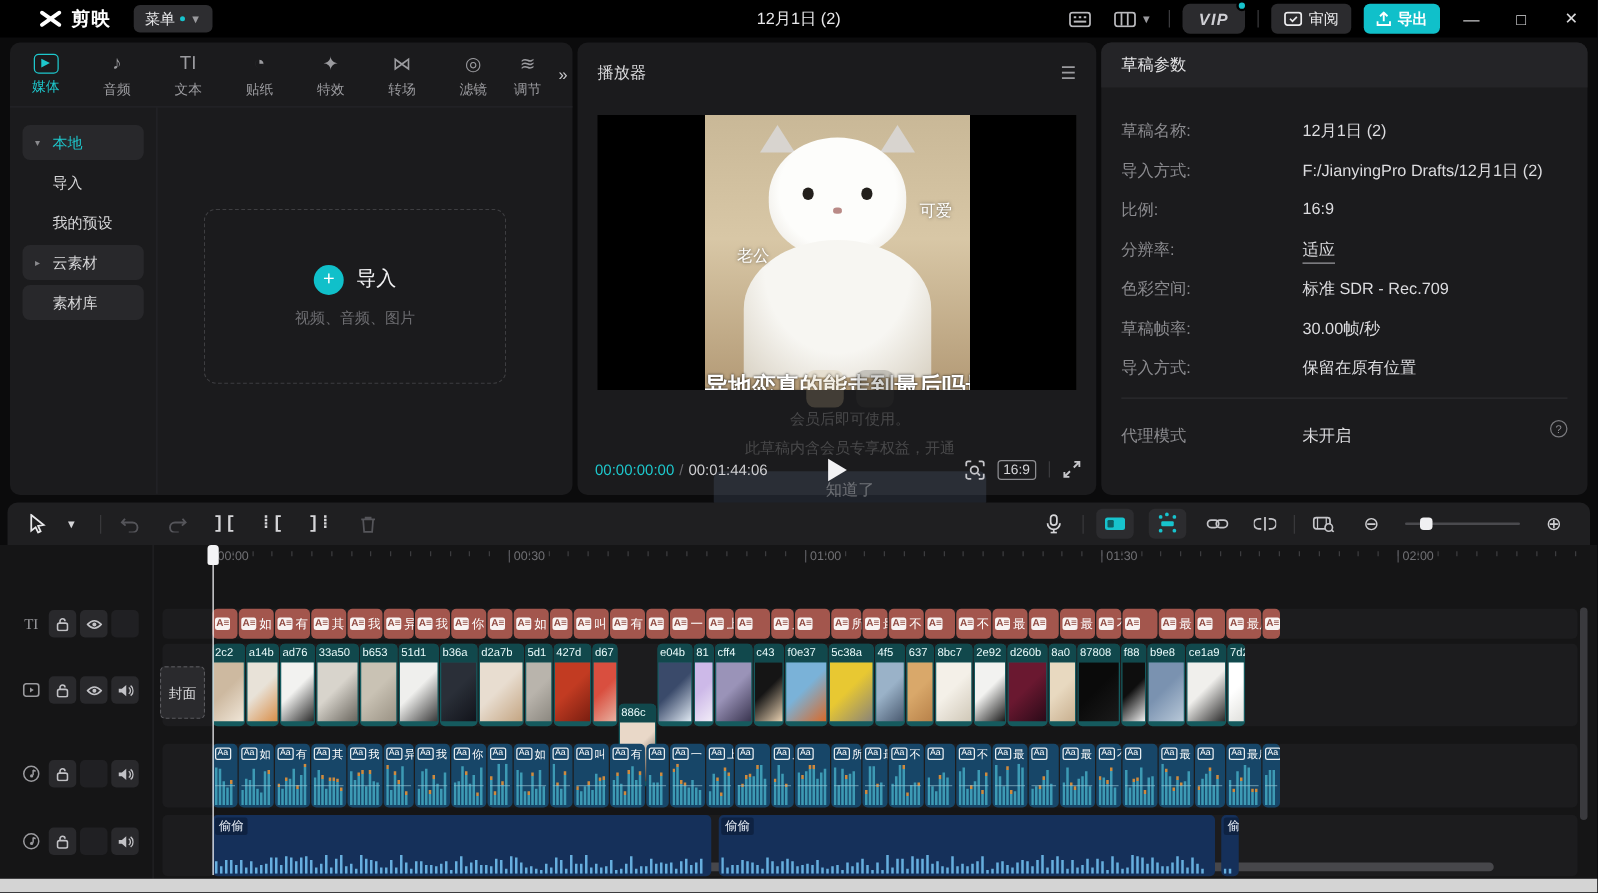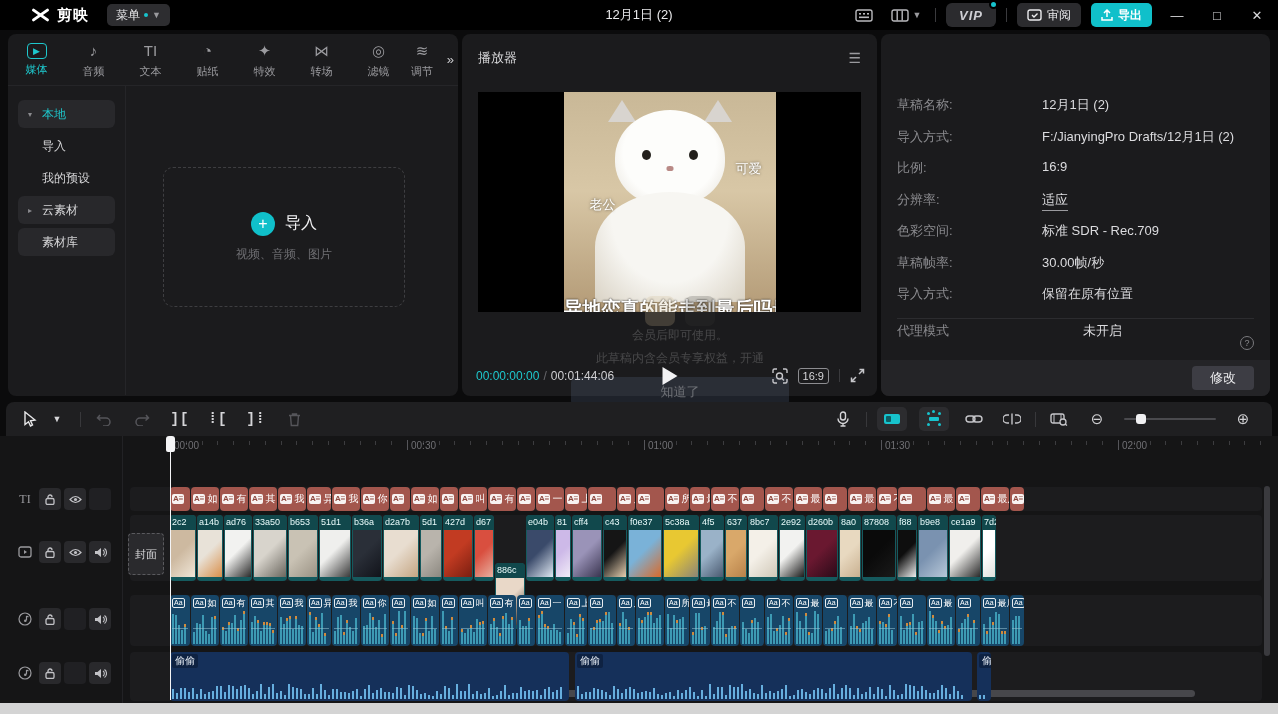--- a/index.html
+++ b/index.html
@@ -324,20 +324,21 @@
     <div class="ghost-logos">
         <i></i>
         <i></i>
       </div>
     <div class="ghost-line" style="margin-top:1px;">会员后即可使用。</div>
     <div class="ghost-line">此草稿内含会员专享权益，开通</div>
     <div class="ghost-btn">知道了</div>
   </div>
 
   <div class="panel" id="panel-draft">
+    <div class="draft-head">草稿参数</div>
     <div id="draft-rows">
         <div class="draft-row" style="top: 62px;">
           <span class="draft-label">草稿名称:</span>
           <span class="draft-value">12月1日 (2)</span>
         </div>
         <div class="draft-row" style="top: 93.5px;">
           <span class="draft-label">导入方式:</span>
           <span class="draft-value">F:/JianyingPro Drafts/12月1日 (2)</span>
         </div>
         <div class="draft-row" style="top: 125px;">
@@ -355,28 +356,25 @@
         <div class="draft-row" style="top: 219.5px;">
           <span class="draft-label">草稿帧率:</span>
           <span class="draft-value">30.00帧/秒</span>
         </div>
         <div class="draft-row" style="top: 251px;">
           <span class="draft-label">导入方式:</span>
           <span class="draft-value">保留在原有位置</span>
         </div>
       </div>
     <div class="draft-divider"></div>
-    <div class="draft-row" style="top:288px;gap:41px;">
+    <div class="draft-row" style="top:306px;">
       <span class="draft-label">代理模式</span>
       <span class="draft-value">未开启</span>
     </div>
     <span class="help-ico">?</span>
-    <div class="draft-foot">
-      <span class="modify-btn">修改</span>
-    </div>
   </div>
 
   <div id="tl-toolbar">
     <span class="tool" style="margin-left:12px;">
       <svg width="14" height="16" viewBox="0 0 14 16">
           <path d="M2 1 L12 9 L7.5 9.8 L9.5 14 L7.5 15 L5.5 10.8 L2 13.5 Z" fill="none" stroke="#e8e8ea" stroke-width="1.4"></path>
         </svg>
     </span>
     <span class="tool chev" style="margin-left:-4px;">▼</span>
     <span class="tool-sep"></span>

